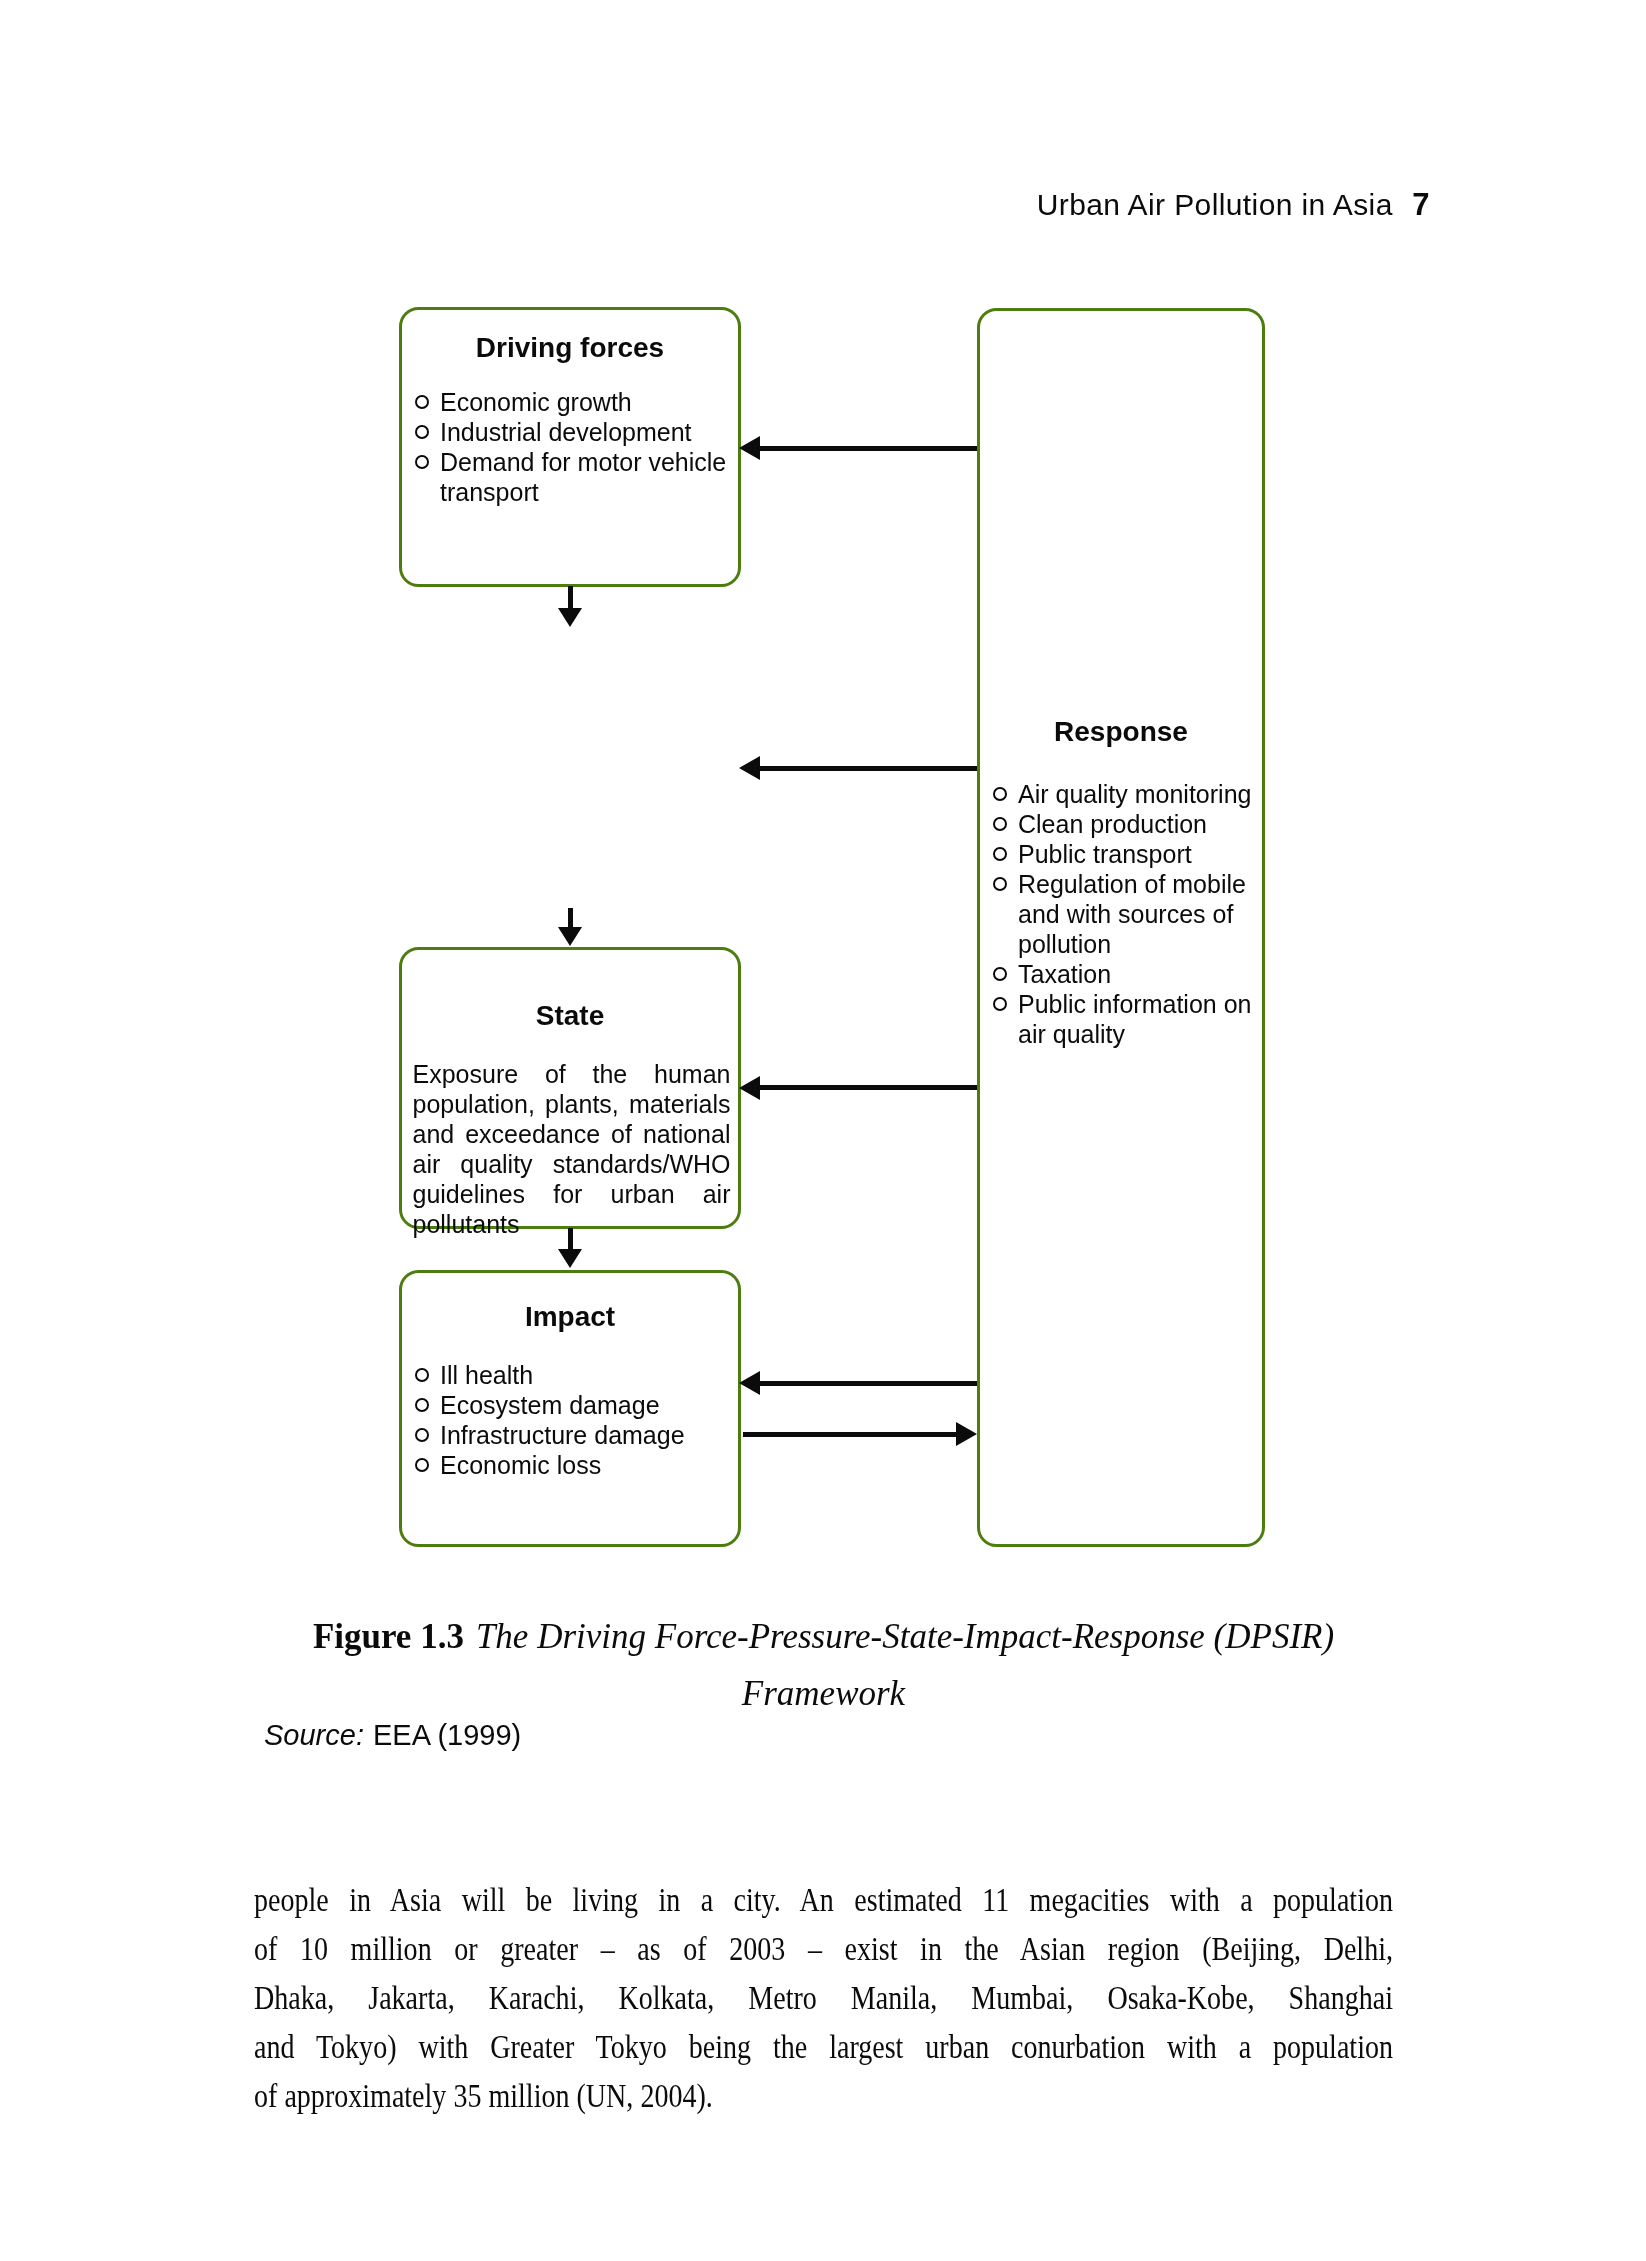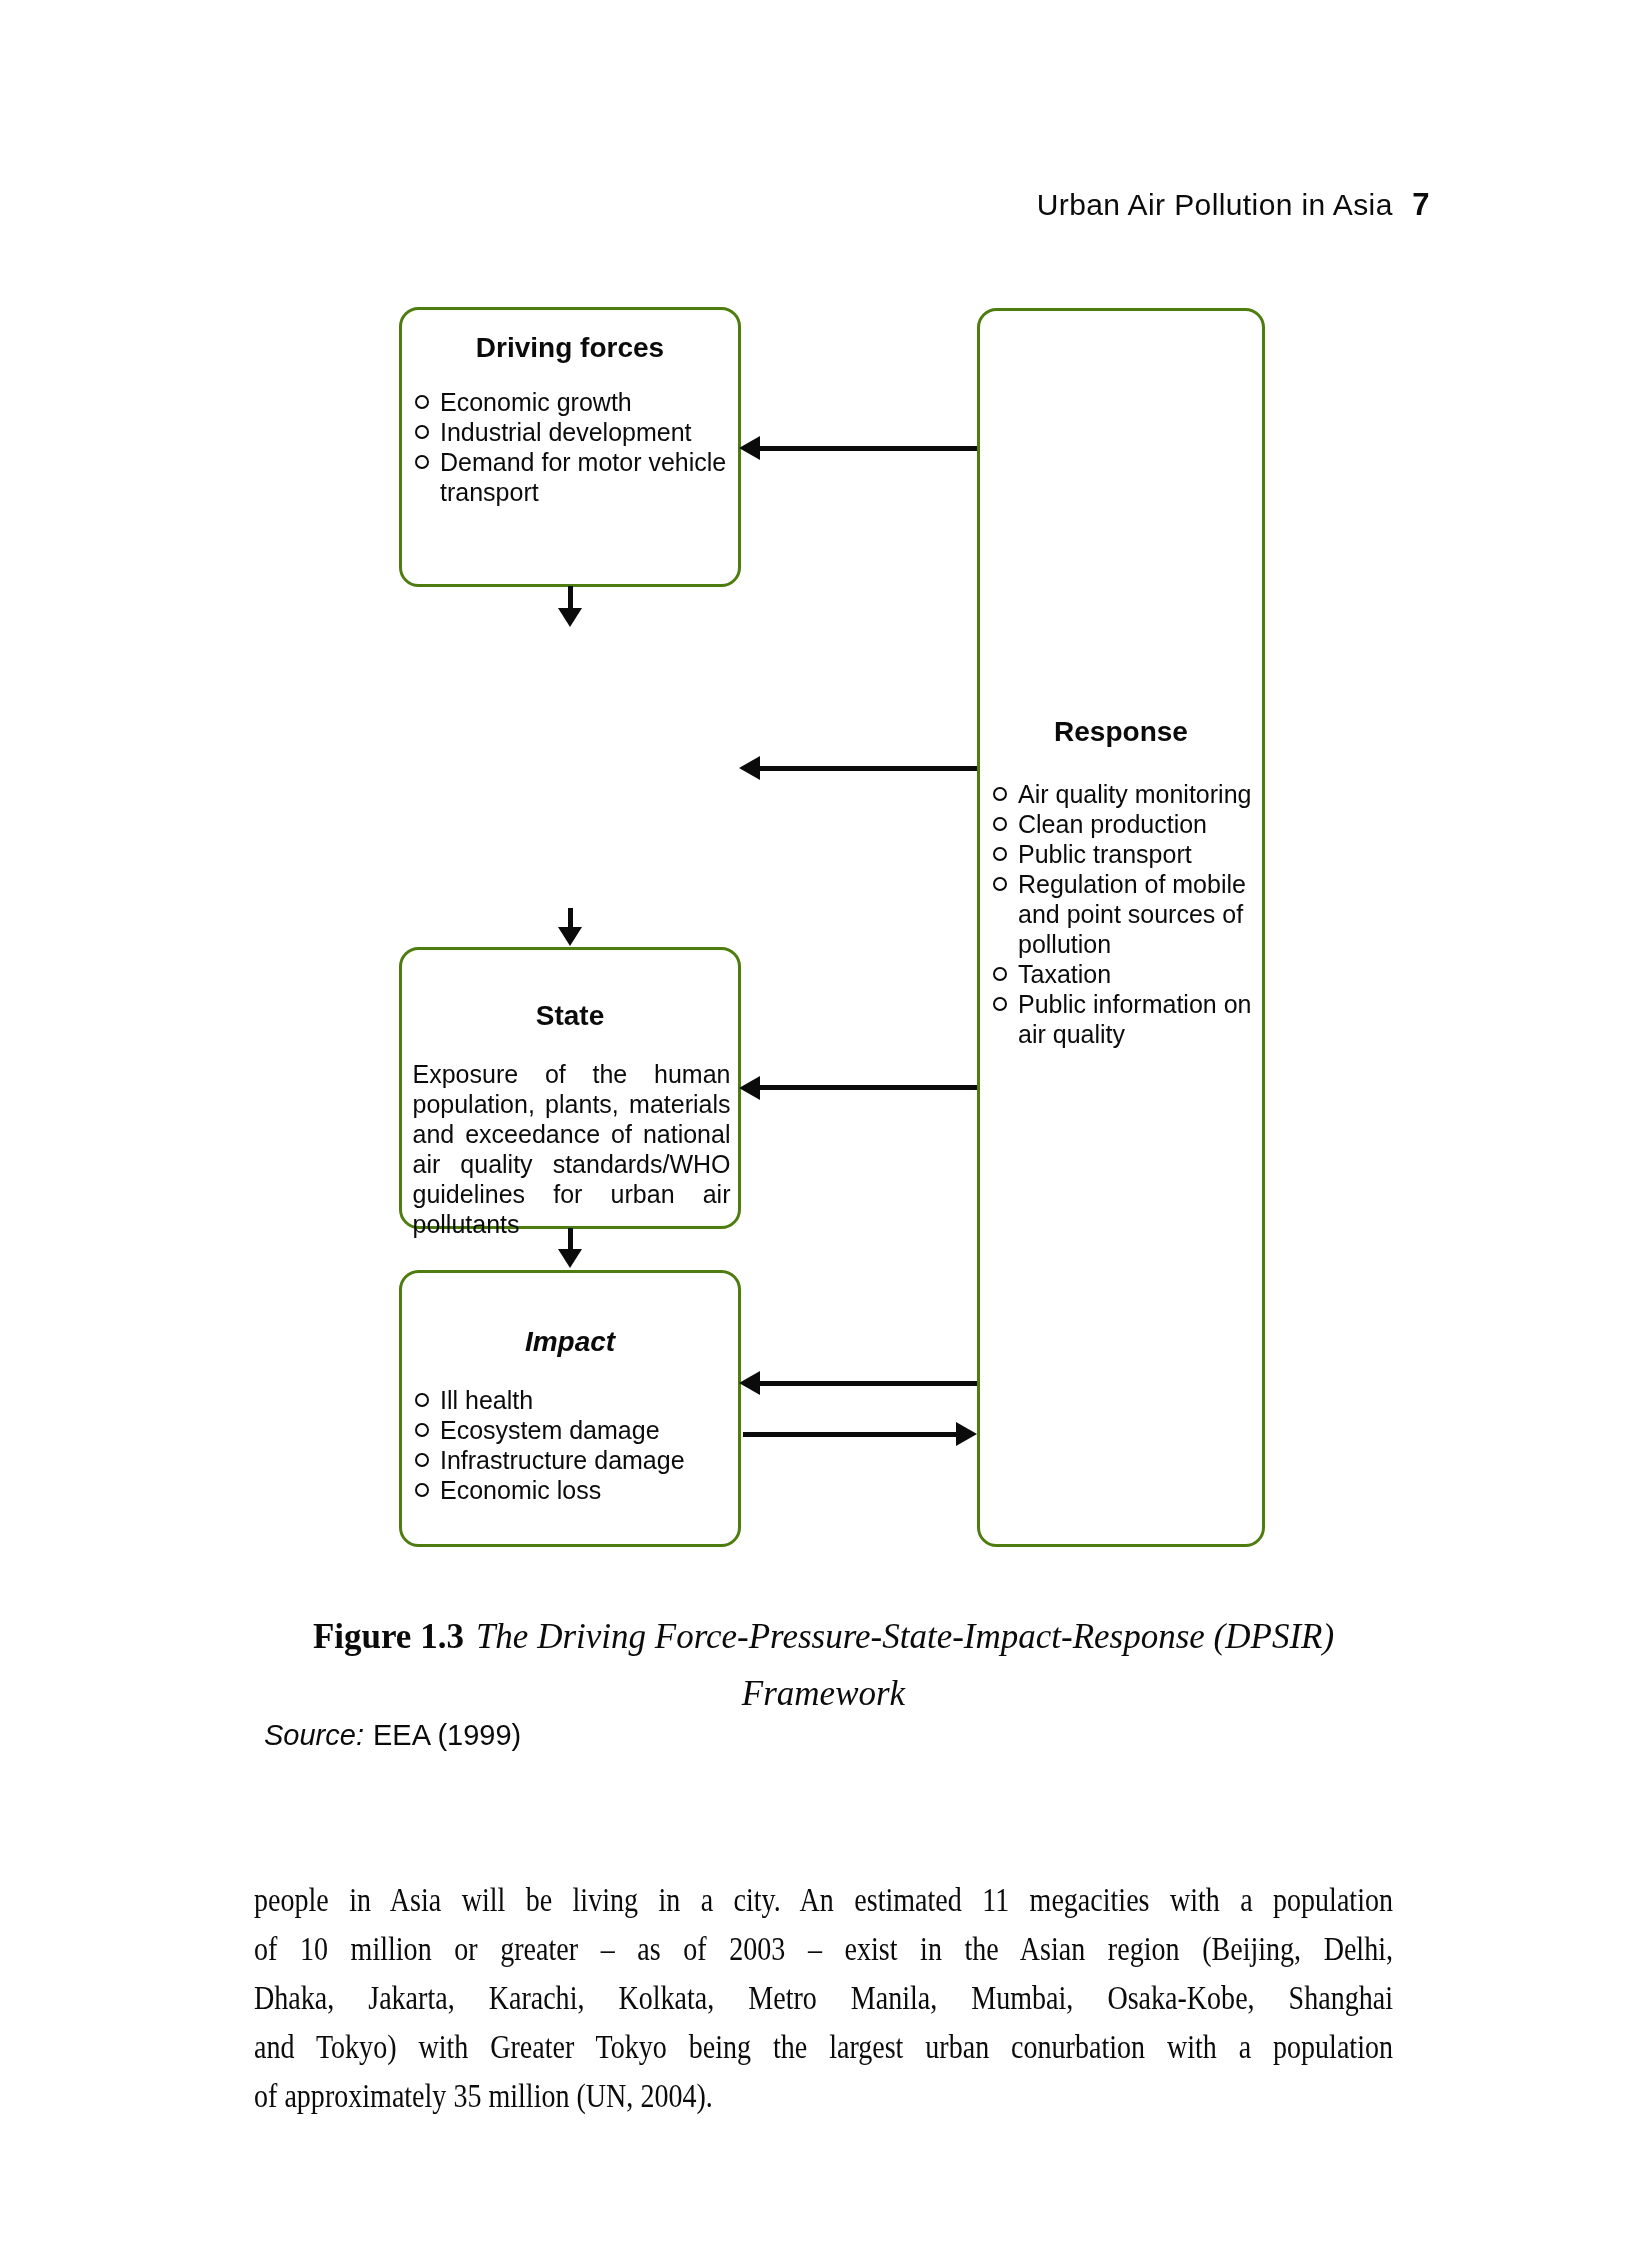--- a/index.html
+++ b/index.html
@@ -32,21 +32,21 @@
   .box-st{left:399px; top:947px; width:342px; height:282px;}
   .box-im{left:399px; top:1270px; width:342px; height:277px;}
   .box-rs{left:977px; top:308px; width:288px; height:1239px;}
 
   .box-title{
     font-weight:bold; font-size:28px; line-height:35px; text-align:center;
   }
   .box-df .box-title{padding-top:19.6px;}
   .box-pr .box-title{padding-top:35px;}
   .box-st .box-title{padding-top:48px;}
-  .box-im .box-title{padding-top:51px;font-style:italic;}
+  .box-im .box-title{padding-top:26px;}
   .box-rs .box-title{padding-top:403px;}
 
   .dbox ul{
     list-style:none; margin:0; padding:0 4.5px 0 0;
   }
   .box-df ul{margin-top:22.6px;}
   .box-pr ul{margin-top:24px;}
   .box-im ul{margin-top:25.6px;}
   .box-rs ul{margin-top:30px;}
   .dbox li{
@@ -137,21 +137,21 @@
       </ul>
   </div>
 
   <div class="dbox box-rs">
     <div class="box-title">Response</div>
     <ul>
 
     <li><span class="dot"></span><span class="li-text">Air quality monitoring</span></li>
         <li><span class="dot"></span><span class="li-text">Clean production</span></li>
         <li><span class="dot"></span><span class="li-text">Public transport</span></li>
-        <li><span class="dot"></span><span class="li-text">Regulation of mobile and point sources of pollution</span></li>
+        <li><span class="dot"></span><span class="li-text">Regulation of mobile and with sources of pollution</span></li>
         <li><span class="dot"></span><span class="li-text">Taxation</span></li>
         <li><span class="dot"></span><span class="li-text">Public information on air quality</span></li>
       </ul>
   </div>
 
   <div>
     <div class="arrow-h" style="left:759px; top:446px; width:218px;"></div>
     <div class="ah-left" style="left:739px; top:436px;"></div>
   </div>
   <div>

